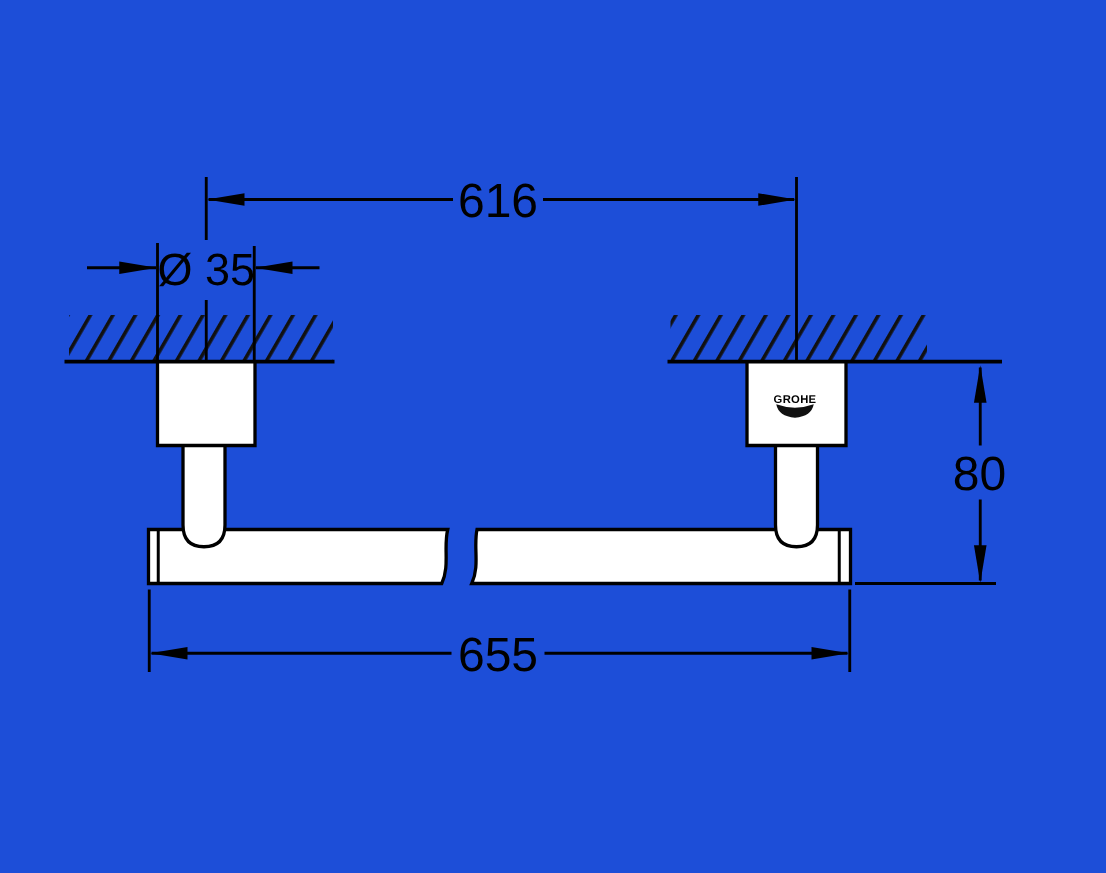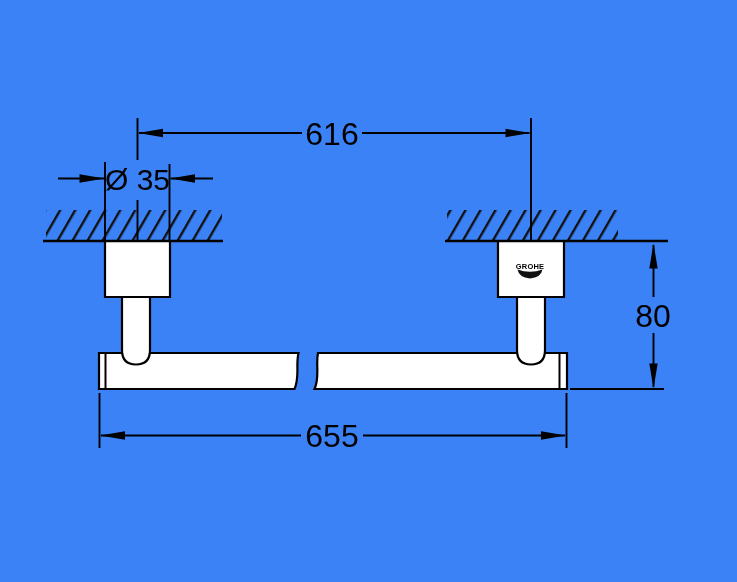--- a/index.html
+++ b/index.html
@@ -4,21 +4,21 @@
 <style>
   html, body {
     margin: 0;
     padding: 0;
     background: #ffffff;
   }
   .stage {
     position: relative;
     width: 737px;
     height: 582px;
-    background: #3b82f6;
+    background: #1d4ed8;
     overflow: hidden;
     font-family: "Liberation Sans", "DejaVu Sans", sans-serif;
   }
   svg text {
     font-family: "Liberation Sans", "DejaVu Sans", sans-serif;
     fill: #000000;
   }
   .dim-text {
     font-size: 32px;
   }

